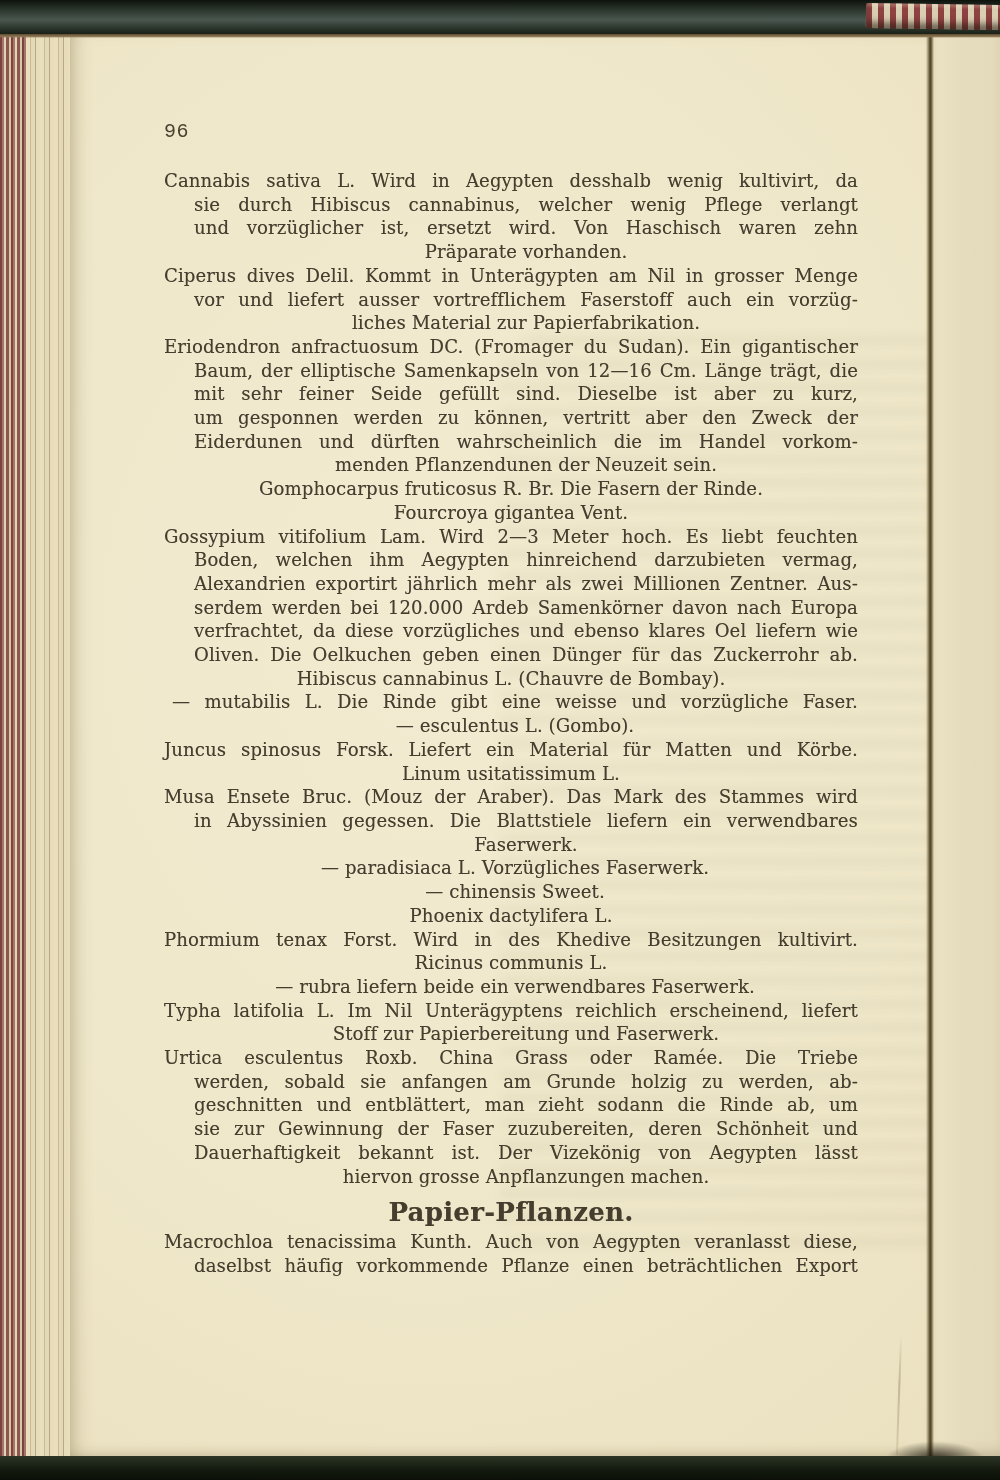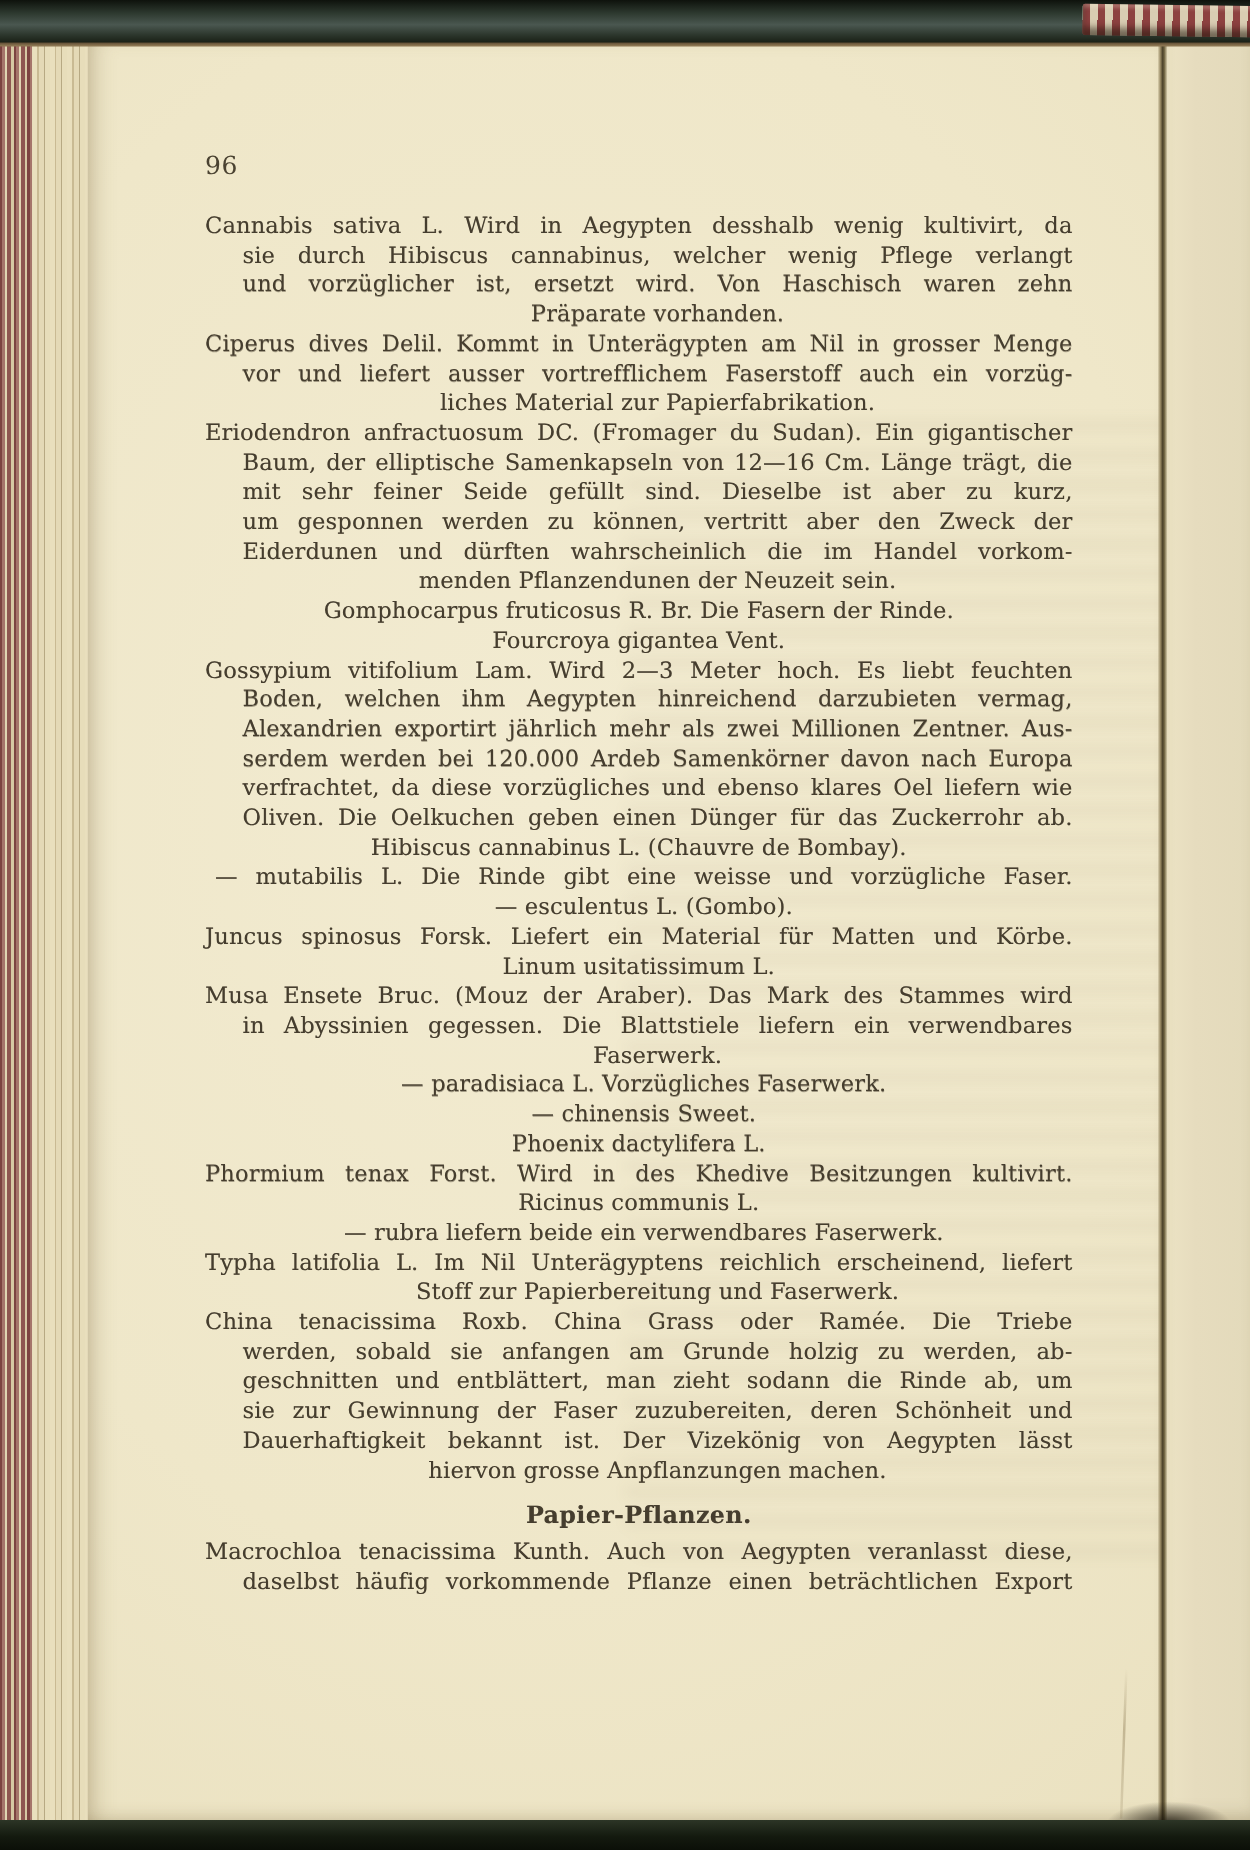--- a/index.html
+++ b/index.html
@@ -76,35 +76,35 @@
   
   .showthrough{
     position:absolute;left:430px;top:300px;width:480px;height:920px;
     background:repeating-linear-gradient(180deg,rgba(125,105,72,0.14) 0px,rgba(125,105,72,0.14) 9px,rgba(125,105,72,0) 9px,rgba(125,105,72,0) 23.7px);
     filter:blur(5px);opacity:.5;border-radius:40px;z-index:5;
     pointer-events:none;
   }
   
   .page-number{
     position:absolute;left:164px;top:120px;
-    font-size:20px;color:#4a4231;letter-spacing:.5px;z-index:8;
+    font-size:20px;color:#4a4231;letter-spacing:.5px;z-index:8;font-family:Liberation Mono, monospace;
   }
   .text-col{
     position:absolute;left:164px;top:169px;width:694px;
     font-size:18px;line-height:23.7px;color:#453d2e;
     letter-spacing:.15px;z-index:8;
     text-shadow:0.2px 0.2px 0.4px rgba(70,62,46,0.45);
   }
   .line{text-align:center;}
   .line.just{text-align:justify;text-align-last:justify;-moz-text-align-last:justify;}
   .line.ind1{margin-left:30px;}
   .line.ind2{margin-left:8px;}
   .it{}
   .heading{
-    text-align:center;font-weight:bold;font-size:19px;
+    text-align:center;font-weight:bold;font-size:26px;
     margin-top:13px;margin-bottom:5px;letter-spacing:.3px;
   }
 </style>
 </head>
 <body>
 
 <div id="book">
   <div class="fan-red"></div>
   <div class="fan-cream"></div>
 
@@ -156,21 +156,21 @@
         <div class="line ind1 just"><span>in Abyssinien gegessen. Die Blattstiele liefern ein verwendbares</span></div>
         <div class="line ind1"><span>Faserwerk.</span></div>
         <div class="line ind2"><span>— </span><span class="it">paradisiaca</span><span> L. Vorzügliches Faserwerk.</span></div>
         <div class="line ind2"><span>— </span><span class="it">chinensis</span><span> Sweet.</span></div>
         <div class="line ind0"><span class="it">Phoenix dactylifera</span><span> L.</span></div>
         <div class="line ind0 just"><span class="it">Phormium tenax</span><span> Forst. Wird in des Khedive Besitzungen kultivirt.</span></div>
         <div class="line ind0"><span class="it">Ricinus communis</span><span> L.</span></div>
         <div class="line ind2"><span>— </span><span class="it">rubra</span><span> liefern beide ein verwendbares Faserwerk.</span></div>
         <div class="line ind0 just"><span class="it">Typha latifolia</span><span> L. Im Nil Unterägyptens reichlich erscheinend, liefert</span></div>
         <div class="line ind1"><span>Stoff zur Papierbereitung und Faserwerk.</span></div>
-        <div class="line ind0 just"><span class="it">China tenacissima</span><span> Roxb. China Grass oder Ramée. Die Triebe</span></div>
+        <div class="line ind0 just"><span class="it">Urtica esculentus</span><span> Roxb. China Grass oder Ramée. Die Triebe</span></div>
         <div class="line ind1 just"><span>werden, sobald sie anfangen am Grunde holzig zu werden, ab-</span></div>
         <div class="line ind1 just"><span>geschnitten und entblättert, man zieht sodann die Rinde ab, um</span></div>
         <div class="line ind1 just"><span>sie zur Gewinnung der Faser zuzubereiten, deren Schönheit und</span></div>
         <div class="line ind1 just"><span>Dauerhaftigkeit bekannt ist. Der Vizekönig von Aegypten lässt</span></div>
         <div class="line ind1"><span>hiervon grosse Anpflanzungen machen.</span></div>
       </div>
     <div class="heading">Papier-Pflanzen.</div>
     <div id="lines-bottom">
         <div class="line ind0 just"><span class="it">Macrochloa tenacissima</span><span> Kunth. Auch von Aegypten veranlasst diese,</span></div>
         <div class="line ind1 just"><span>daselbst häufig vorkommende Pflanze einen beträchtlichen Export</span></div>

